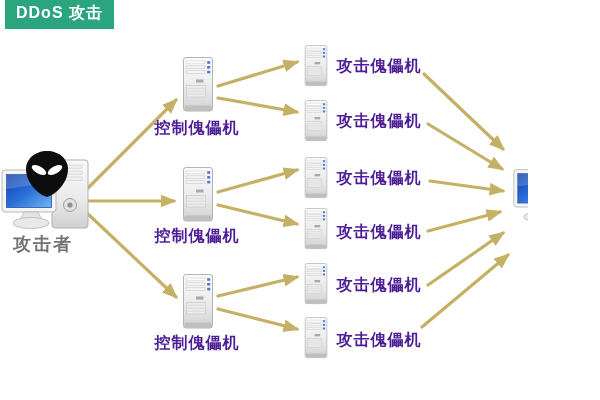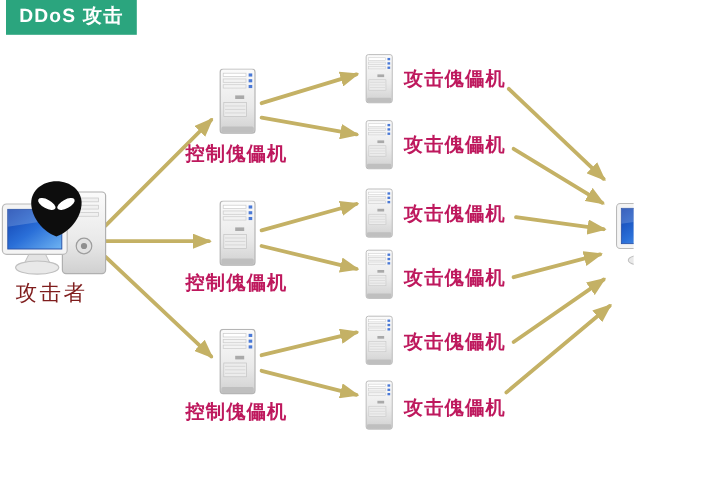--- a/index.html
+++ b/index.html
@@ -7,25 +7,25 @@
     position:relative;width:528px;height:400px;background:#ffffff;overflow:hidden;
     font-family:"Liberation Sans","DejaVu Sans",sans-serif;
   }
   .abs{position:absolute;}
   #title-banner{
     position:absolute;left:5px;top:0;background:#2BA57E;color:#ffffff;
     font-size:16px;font-weight:bold;padding:3px 11px 5px 11px;letter-spacing:1px;
   }
   #arrow-layer{position:absolute;left:0;top:0;width:600px;height:400px;}
   .node-label{
-    position:absolute;font-weight:bold;font-size:16px;color:#be185d;
+    position:absolute;font-weight:bold;font-size:16px;color:#4c1d95;
     text-align:center;letter-spacing:1px;white-space:nowrap;
   }
   .endpoint-label{
-    position:absolute;font-weight:normal;font-size:18px;color:#7f1d1d;
+    position:absolute;font-weight:bold;font-size:18px;color:#737373;
     text-align:center;letter-spacing:2px;white-space:nowrap;
   }
   .tower-icon{position:absolute;}
 </style>
 </head>
 <body>
 
 <div id="canvas">
 
   <svg width="0" height="0" style="position:absolute" aria-hidden="true">

